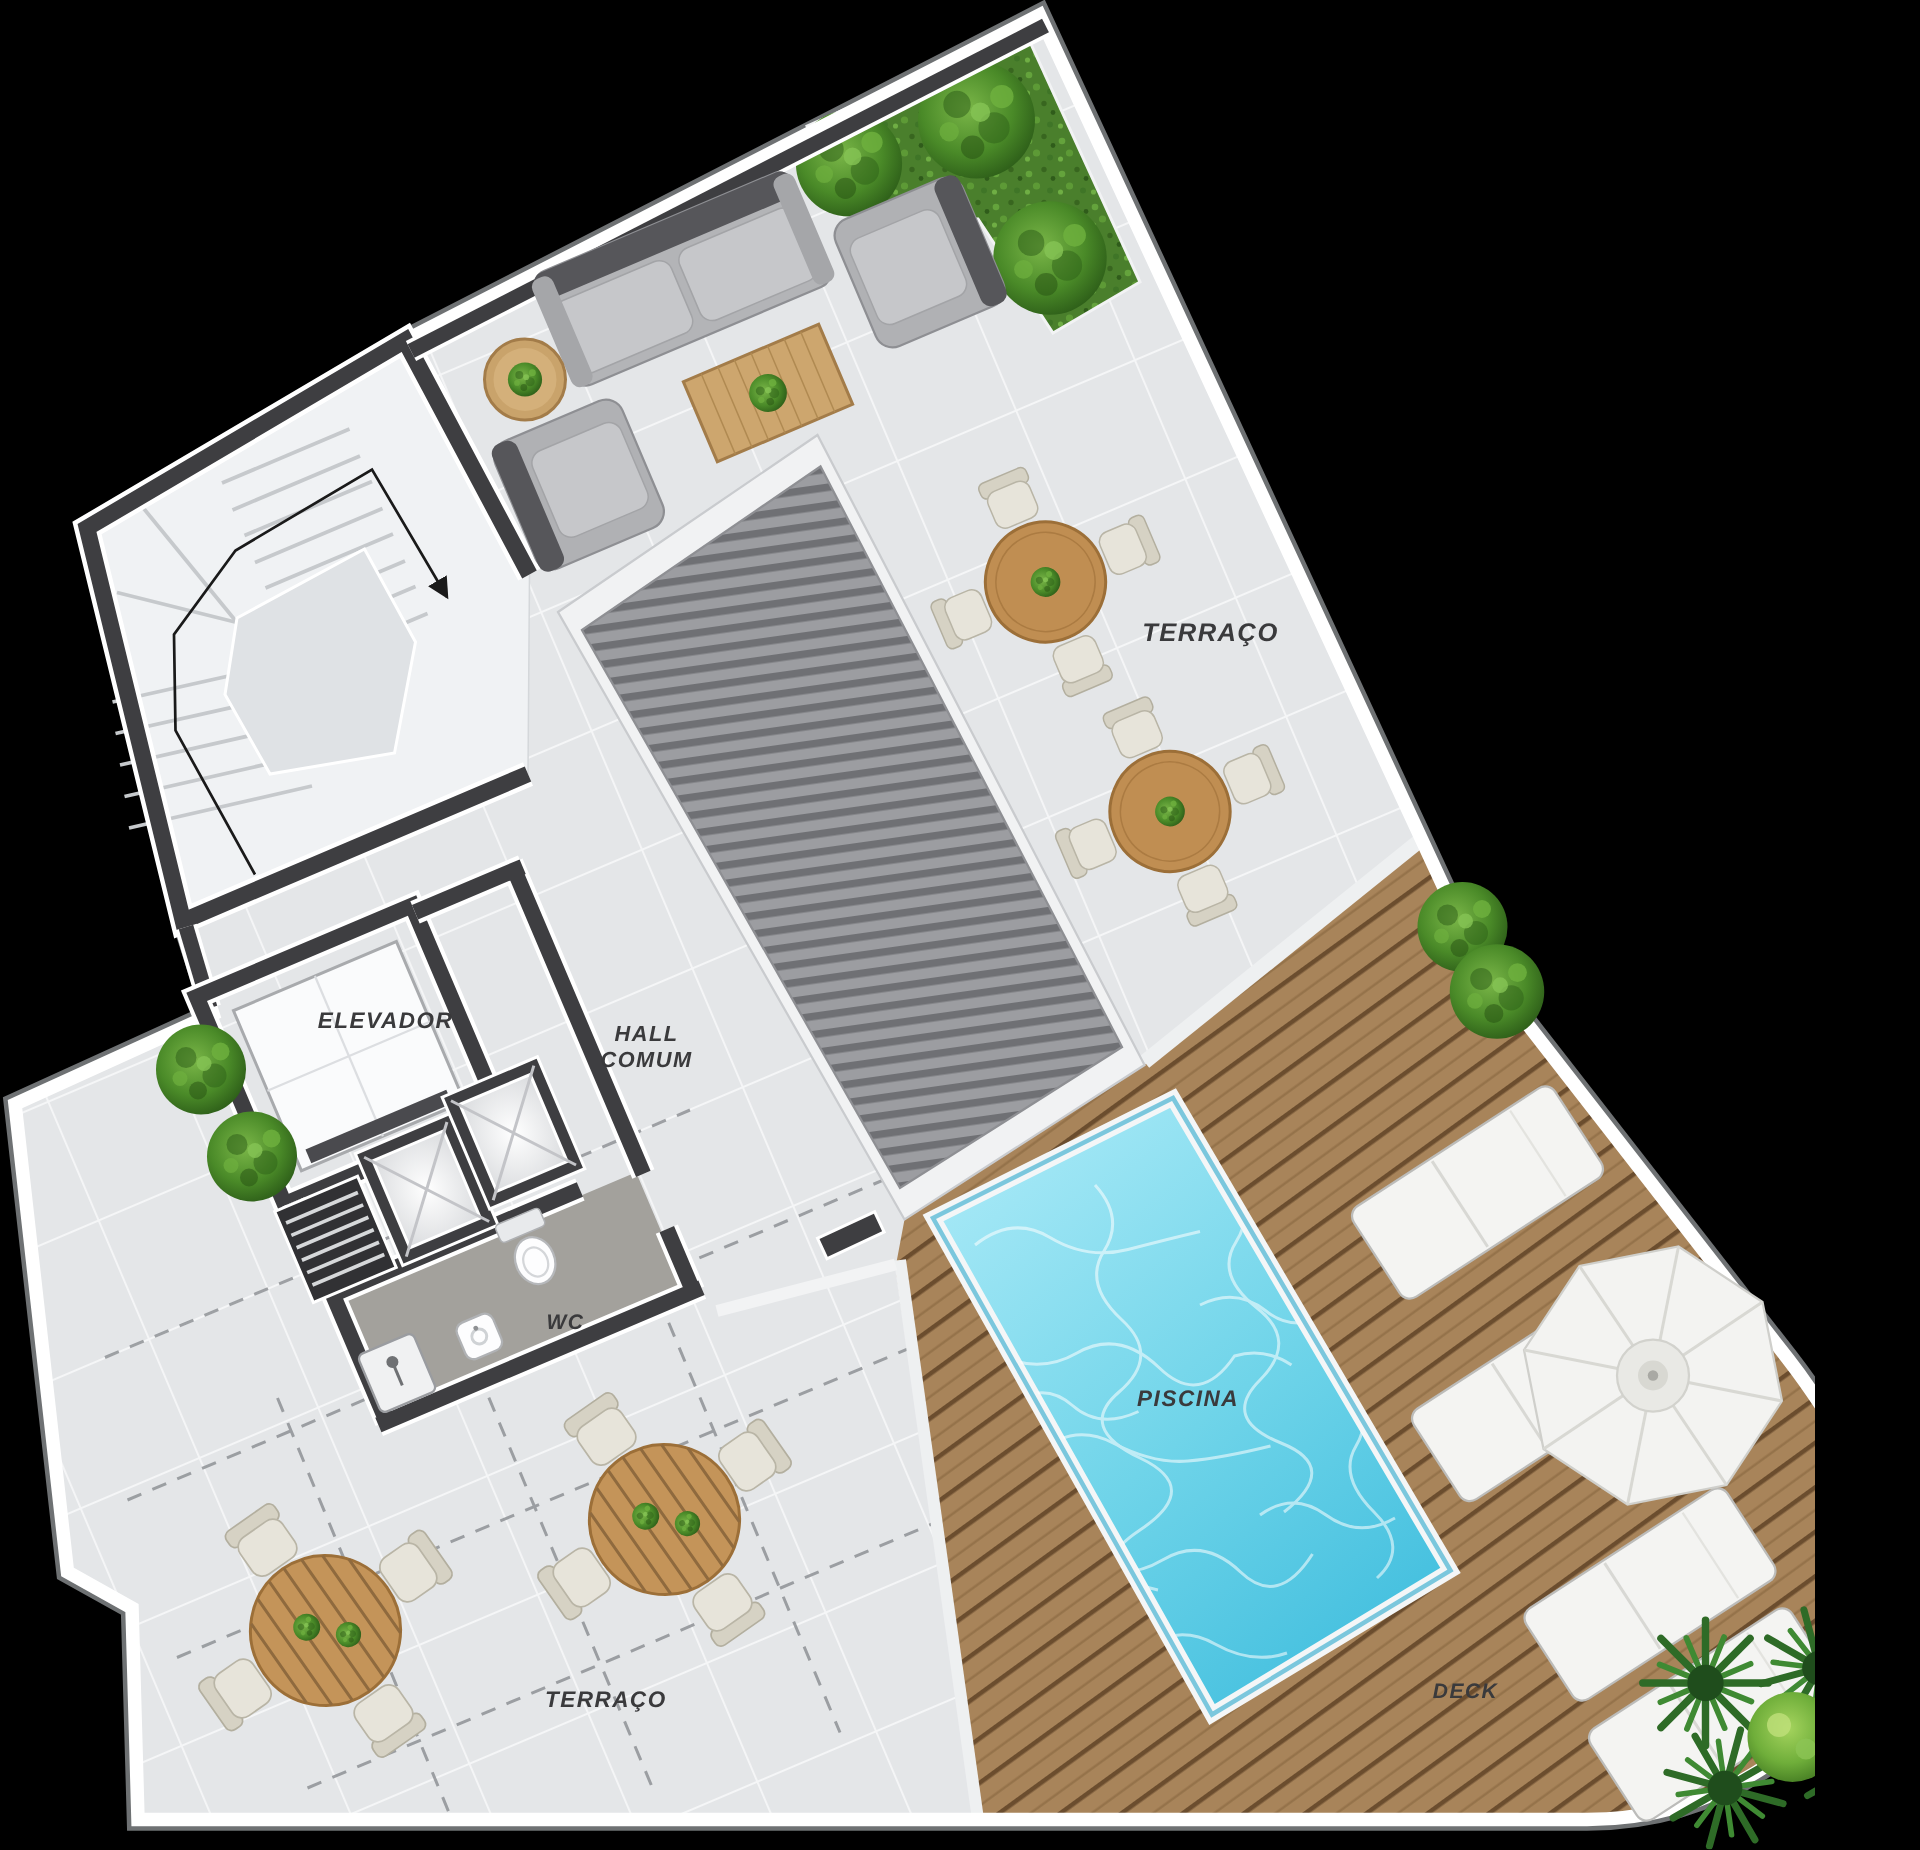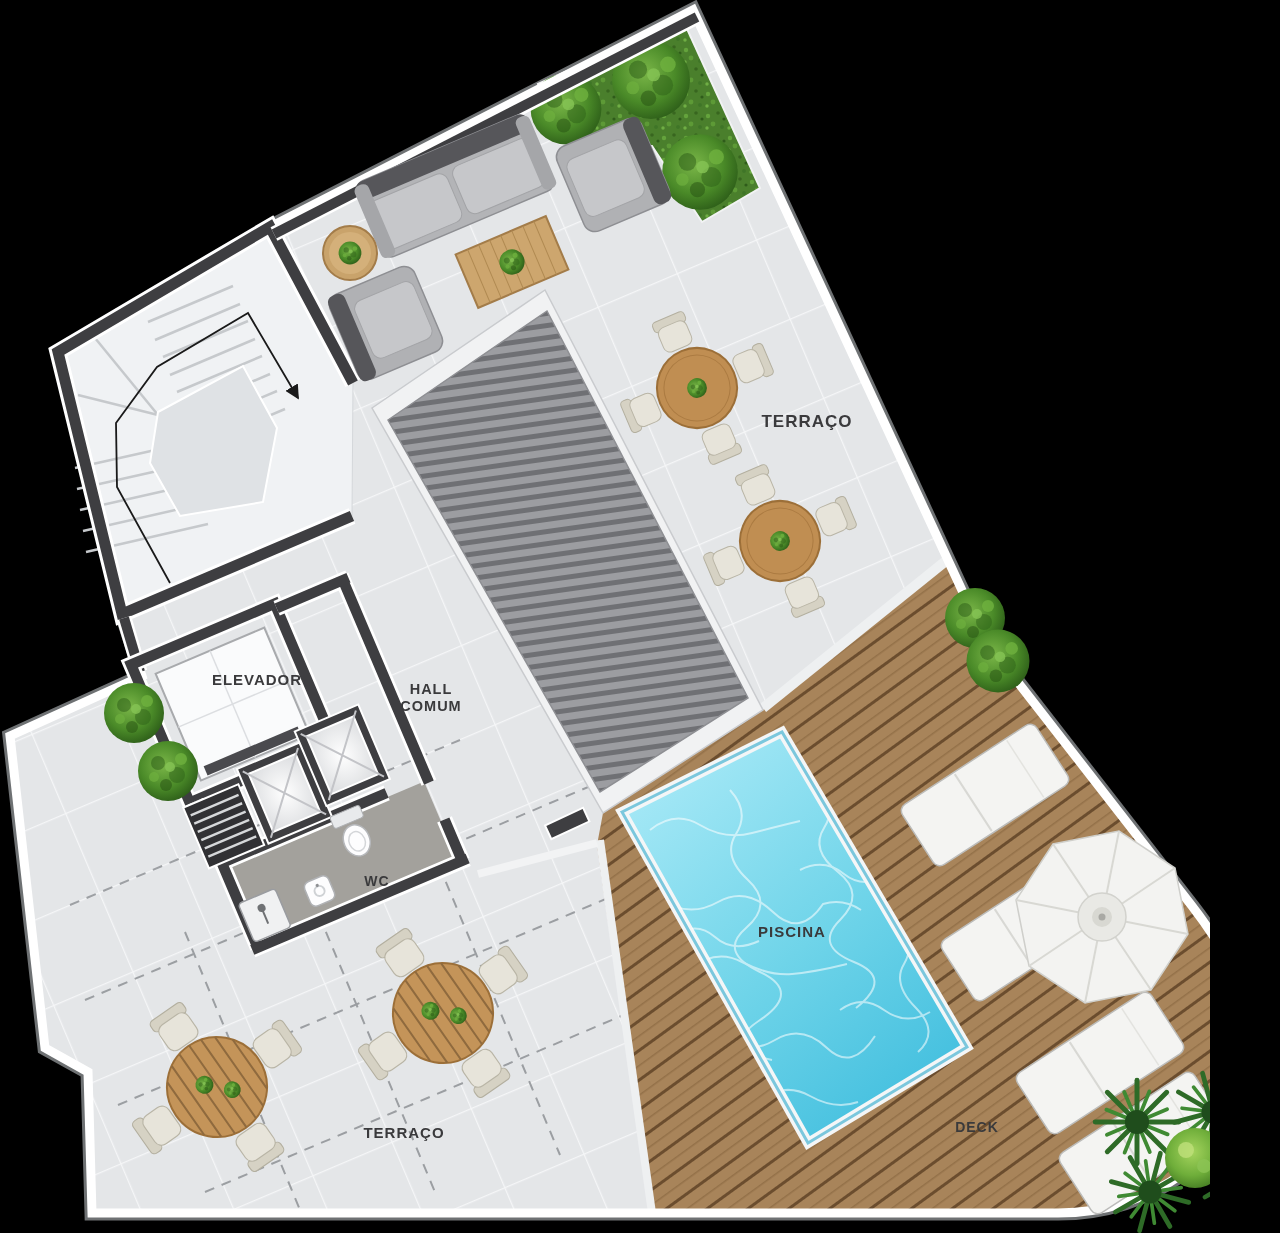--- a/index.html
+++ b/index.html
@@ -4,21 +4,21 @@
 <title>Planta</title>
 <style>
   :root{
     --background:#000000; --floor:#e4e6e8; --grout:#f7f8f9; --wall:#3e3e41; --trim:#ffffff;
     --label:#3a3a3c; --deckwood:#a8845a; --deckline:#6b4d2e; --poolshallow:#9ae6f5; --pooldeep:#2fb7da;
     --grass:#4a7f2c; --tablewood:#c08e52; --chaircream:#e7e4da; --sofagray:#b3b4b7; --sofaback:#56565a;
     --whitefurn:#f4f4f2; --dash:#8f9296; --riblight:#9c9da1; --ribdark:#6f7074; --frame:#f1f2f3;
   }
   html,body{margin:0;padding:0;background:var(--background);}
   .stage{position:relative;width:1210px;height:1233px;background:var(--background);overflow:hidden;
-         font-family:"Liberation Sans", sans-serif;}
+         font-family:"Liberation Sans", sans-serif;font-style:italic;}
   svg{display:block}
   .lbl{font-family:"Liberation Sans", sans-serif;font-weight:bold;fill:var(--label);
        text-anchor:middle;letter-spacing:1px;}
   .wallStroke{stroke:var(--wall);fill:none;}
   .trimStroke{stroke:var(--trim);fill:none;}
 </style>
 </head>
 <body>
 
 <div class="stage">

